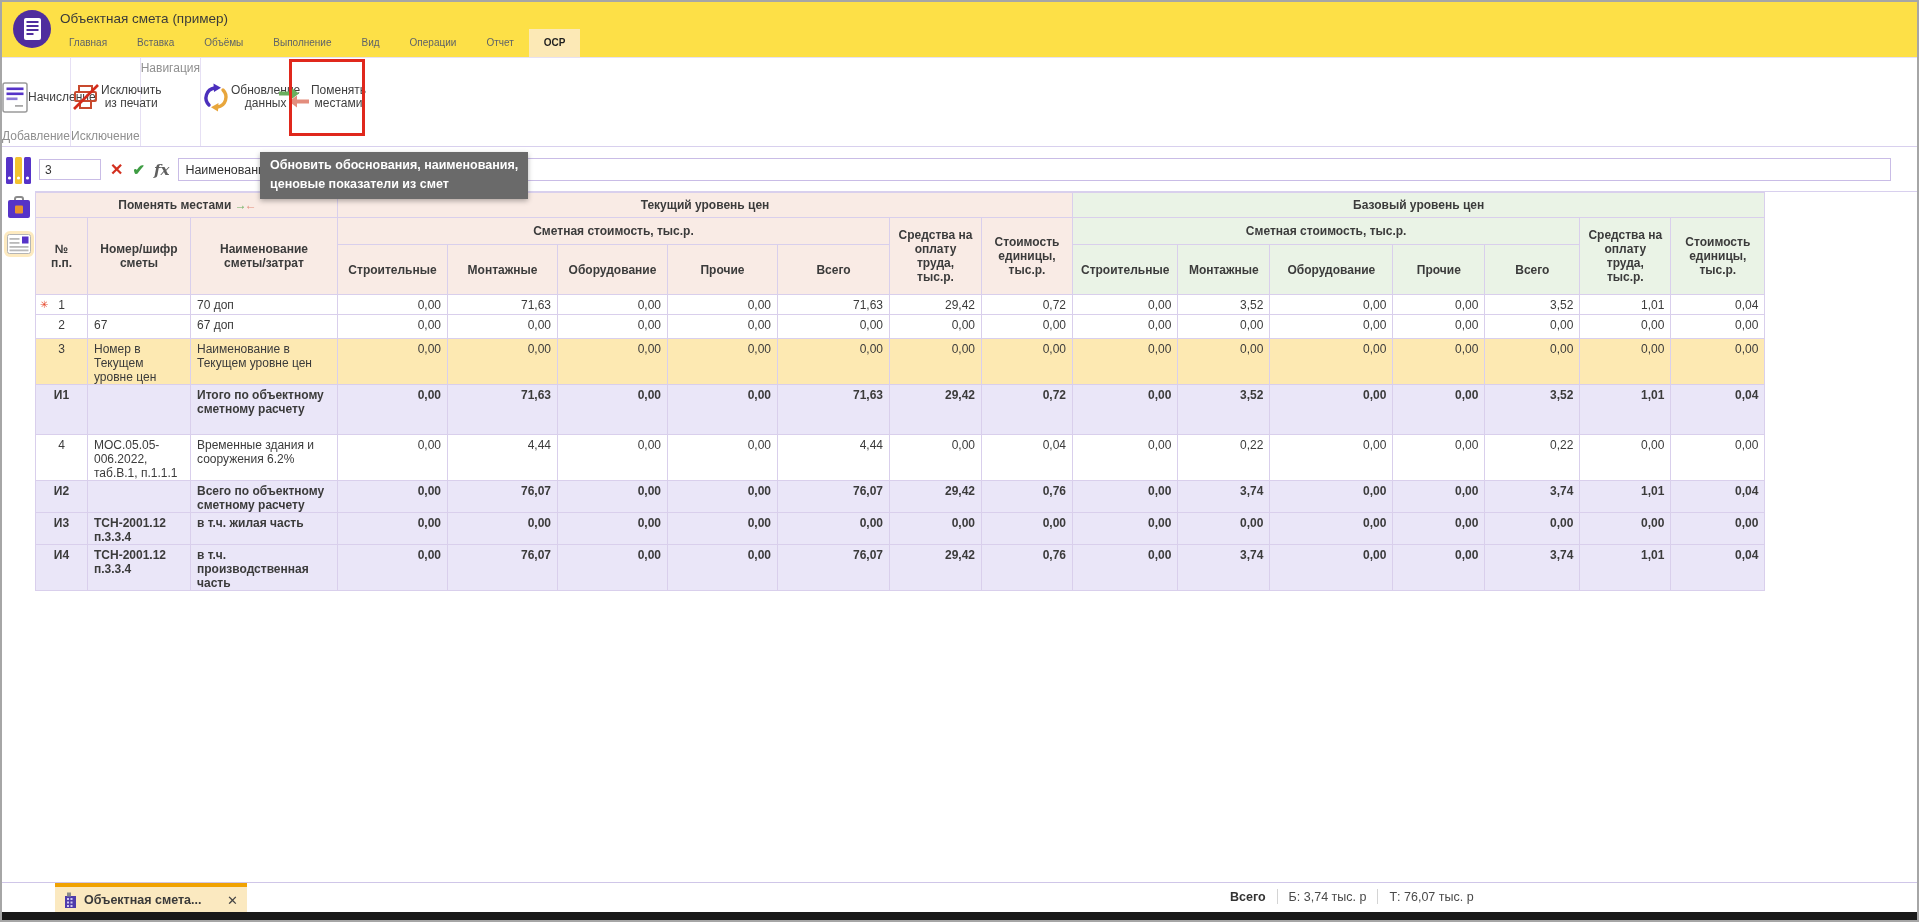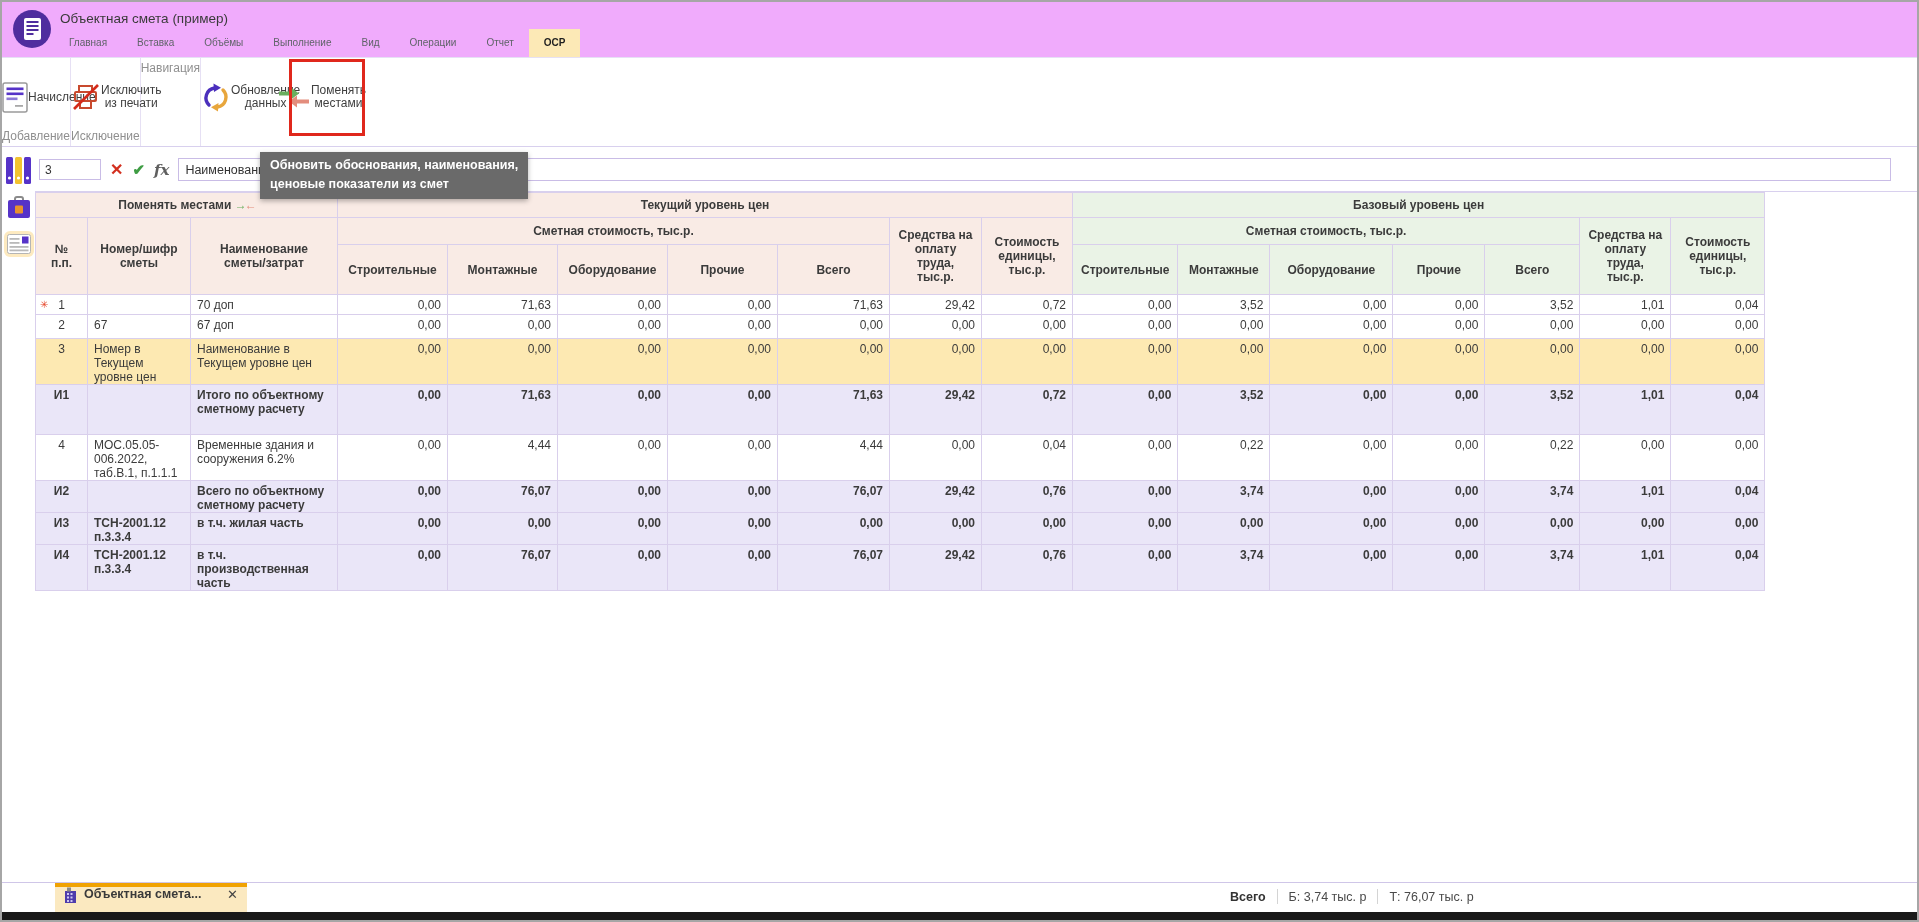--- a/index.html
+++ b/index.html
@@ -2,21 +2,21 @@
 <html><head>
 <meta charset="utf-8">
 <style>
   * { box-sizing: border-box; margin: 0; padding: 0; }
   html,body { width:1919px; height:922px; overflow:hidden; background:#e8e8e8;
     font-family:"Liberation Sans", sans-serif; }
   .window { position:relative; width:1919px; height:922px; border:2px solid #a6a6a6;
     background:#fff; overflow:hidden; }
 
   
-  .titlebar { position:absolute; left:0; top:0; right:0; height:55px; background:#f0abfc; }
+  .titlebar { position:absolute; left:0; top:0; right:0; height:55px; background:#fde047; }
   .logo { position:absolute; left:10px; top:7px; width:40px; height:40px; }
   .app-title { position:absolute; left:58px; top:9px; font-size:13.5px; color:#3a3a3a; }
   .tabstrip { position:absolute; left:52px; bottom:0; height:28px; display:flex; align-items:stretch; }
   .tab { padding:0 15px; line-height:28px; font-size:10px; color:#5f6368; cursor:default; }
   .tab.active { background:#fce9b6; color:#1f1f1f; font-weight:bold; }
 
   
   .ribbon { position:absolute; left:0; top:55px; right:0; height:90px;
     border-top:1px solid #e6e1f4; border-bottom:1px solid #d8d0ee; display:flex; }
   .rgroup { display:flex; flex-direction:column; border-right:1px solid #e6e0f4; padding-top:3px; }
@@ -66,21 +66,21 @@
 
   
   .tooltip { position:absolute; left:258px; top:150px; z-index:20; background:#6a6a6a;
     color:#fff; font-size:12.5px; font-weight:bold; line-height:19px; padding:4px 10px 5px;
     box-shadow:0 2px 5px rgba(0,0,0,.3); }
 
   
   .bottom-strip { position:absolute; left:0; right:0; bottom:8px; height:30px;
     border-top:1px solid #cfc6e8; background:#fff; }
   .bottom-tab { position:absolute; left:53px; top:0; height:30px; width:192px;
-    background:#fbe9c0; border-top:4px solid #f0a202; display:flex; align-items:flex-start;
+    background:#fbe9c0; border-top:4px solid #f0a202; display:flex; align-items:center;
     gap:7px; padding:0 9px; cursor:default; }
   .bottom-tab .btab-label { font-size:12.5px; font-weight:bold; color:#3a3a3a; white-space:nowrap; }
   .btab-close { margin-left:auto; font-size:13px; color:#444; }
   .status { position:absolute; left:1228px; top:6px; display:flex; gap:11px;
     align-items:center; font-size:12.5px; color:#4a4a4a; }
   .status .total { font-weight:bold; color:#333; }
   .vsep { width:1px; height:15px; background:#d4d4d4; }
   .black-bar { position:absolute; left:0; right:0; bottom:0; height:8px; background:#191919; }
 </style>
 </head>

